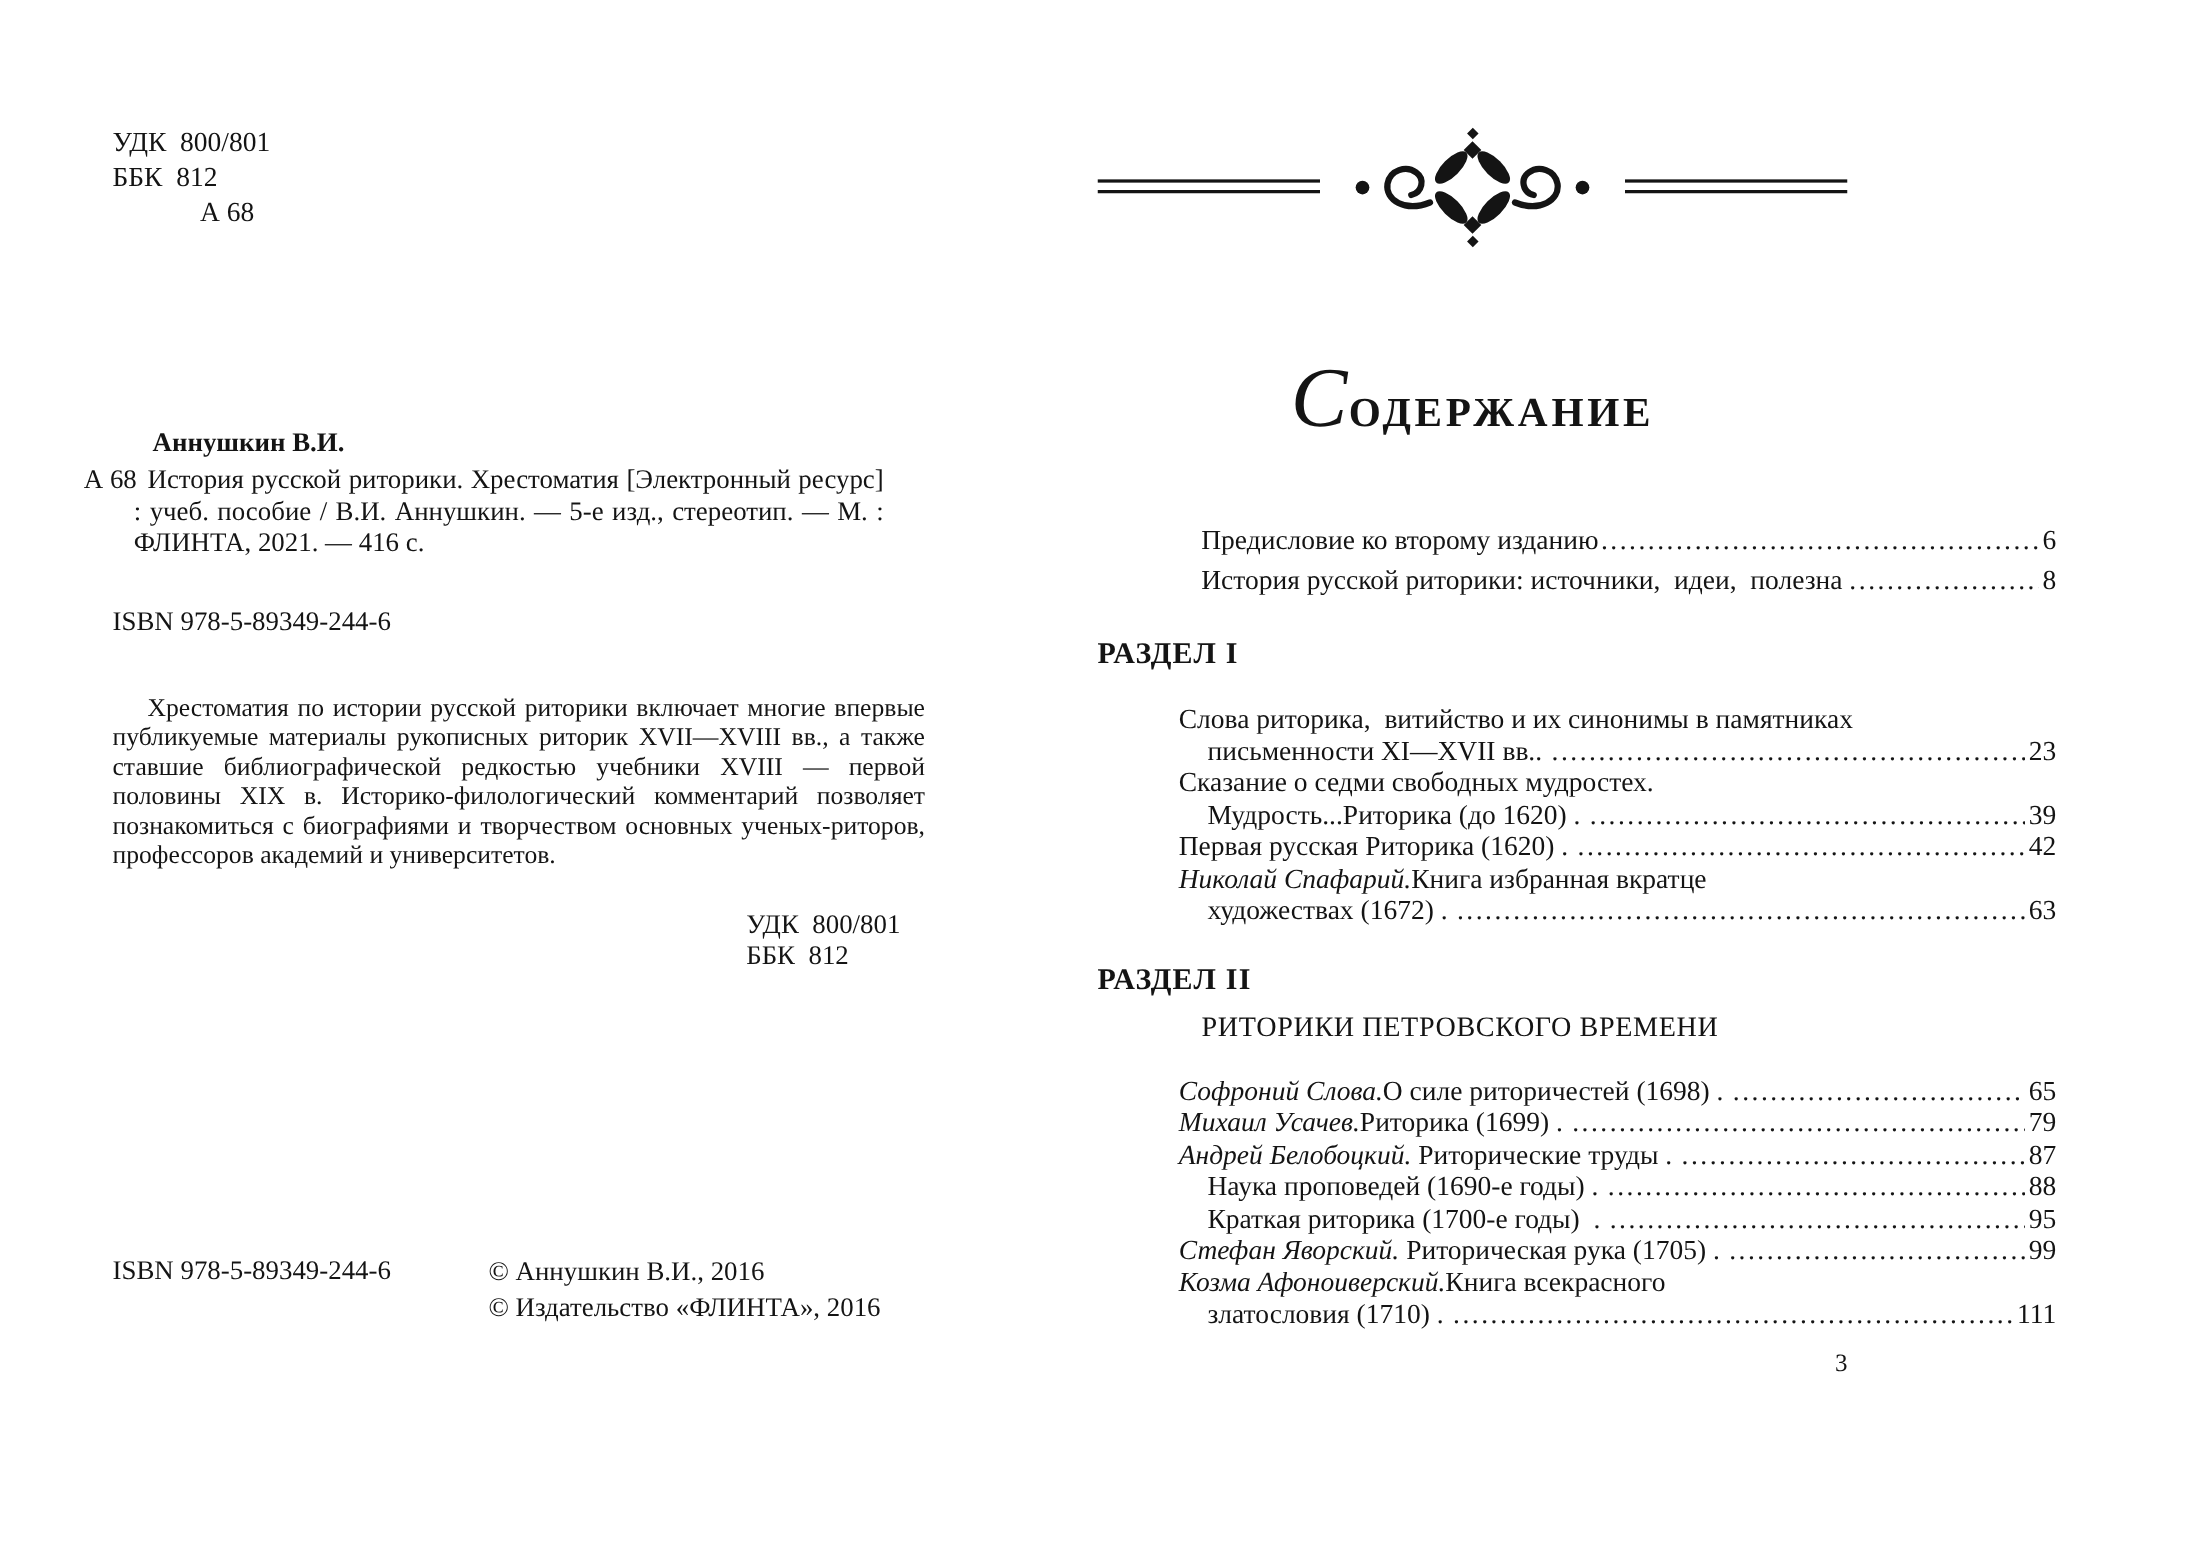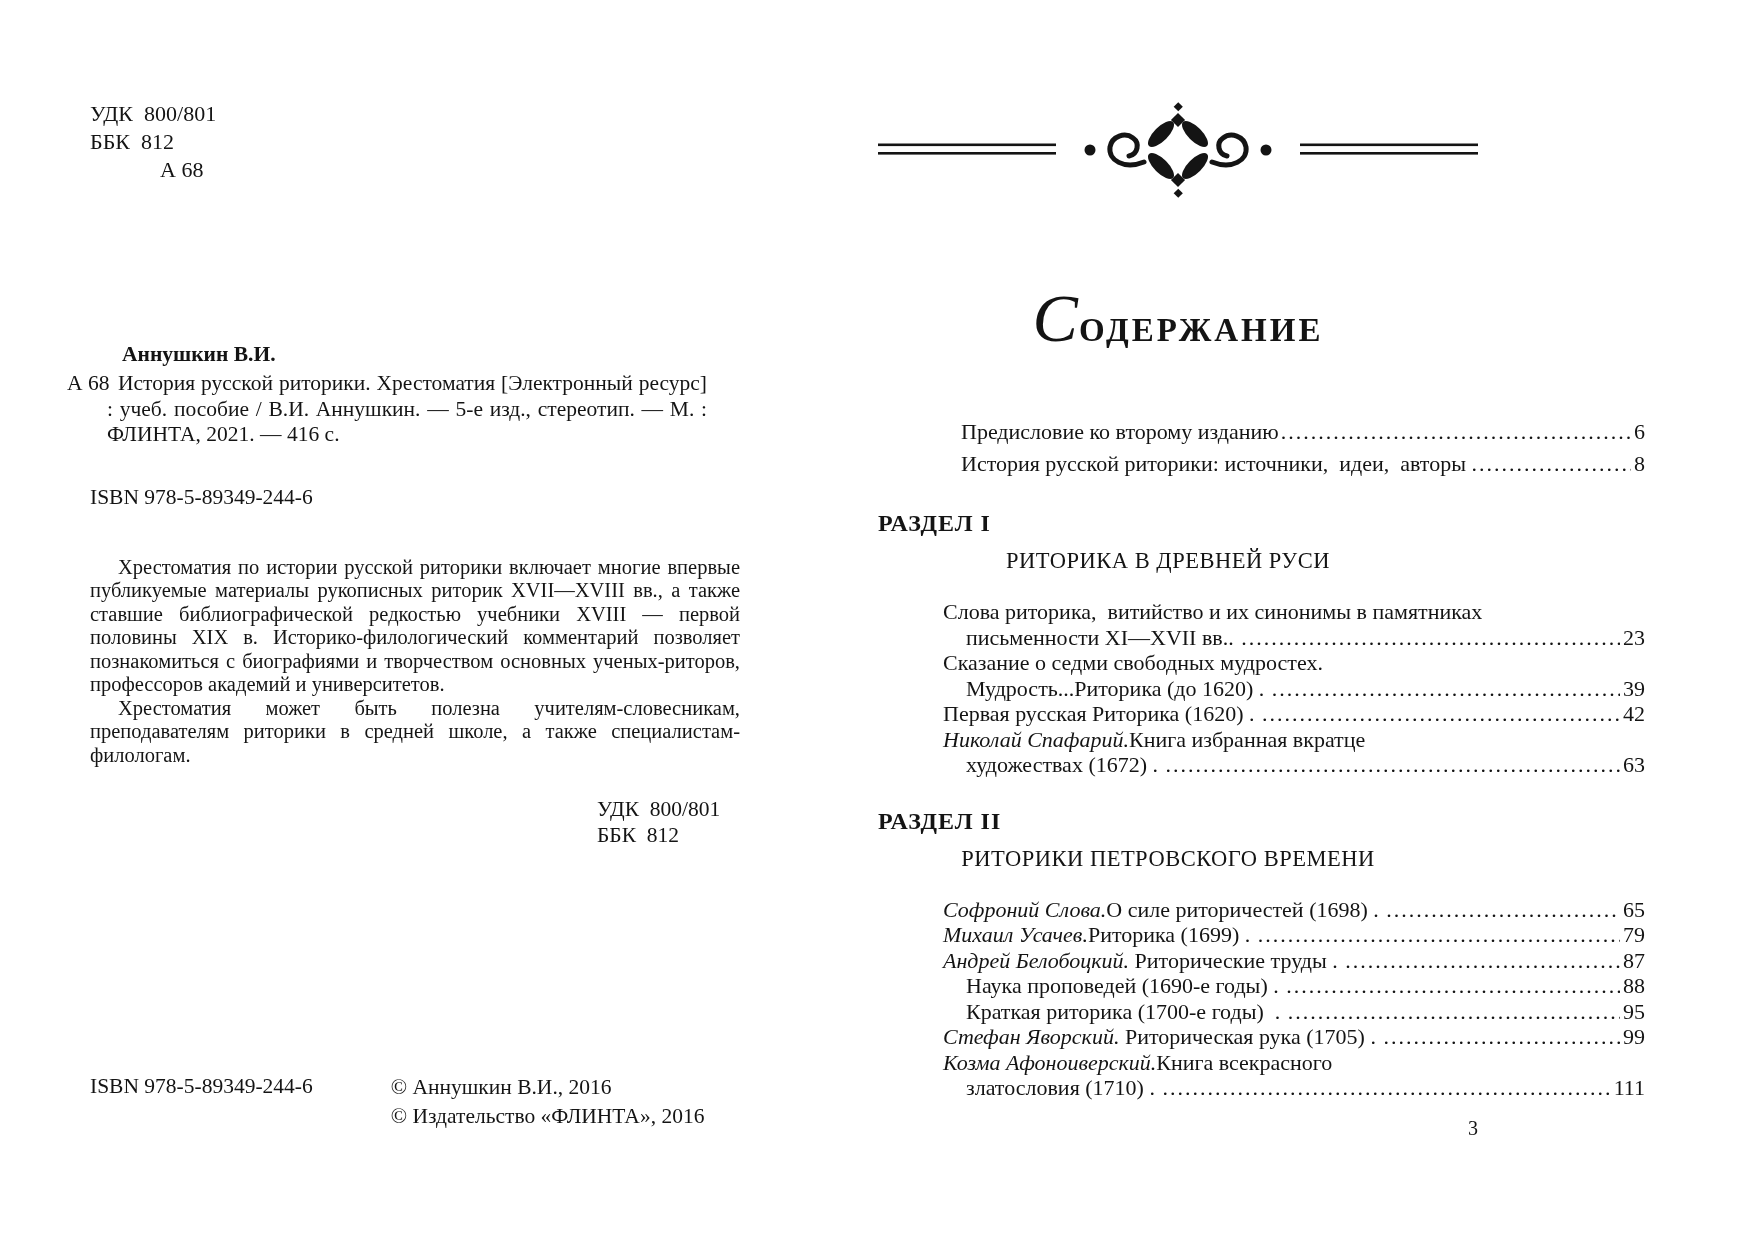--- a/index.html
+++ b/index.html
@@ -67,21 +67,20 @@
   <div class="author">Аннушкин В.И.</div>
 
   <div class="bib">
     <div class="bib-code">А 68</div>
     <div class="bib-text">История русской риторики. Хрестоматия [Электронный ресурс] : учеб. пособие / В.И. Аннушкин. — 5-е изд., стереотип. — М. : ФЛИНТА, 2021. — 416 с.</div>
   </div>
 
   <div class="isbn">ISBN 978-5-89349-244-6</div>
 
   <p class="annot first">Хрестоматия по истории русской риторики включает многие впервые публикуемые материалы рукописных риторик XVII—XVIII вв., а также ставшие библиографической редкостью учебники XVIII — первой половины XIX в. Историко-филологический комментарий позволяет познакомиться с биографиями и творчеством основных ученых-риторов, профессоров академий и университетов.</p>
-  <p class="annot">Хрестоматия может быть полезна учителям-словесникам, преподавателям риторики в средней школе, а также специалистам-филологам.</p>
 
   <div class="udk-bottom">
     <div>УДК  800/801</div>
     <div>ББК  812</div>
   </div>
 
   <div class="bottom-row">
     <div class="bottom-isbn">ISBN 978-5-89349-244-6</div>
     <div class="copyright">
       <div>© Аннушкин В.И., 2016</div>
@@ -122,30 +121,29 @@
   <div class="toc-front">
       <div class="toc-entry">
         <div class="toc-line">
           <span class="toc-text">Предисловие ко второму изданию</span>
           <span class="leader"></span>
           <span class="toc-page">6</span>
         </div>
       </div>
       <div class="toc-entry">
         <div class="toc-line">
-          <span class="toc-text">История русской риторики: источники,  идеи,  авторы .</span>
+          <span class="toc-text">История русской риторики: источники,  идеи,  полезна .</span>
           <span class="leader"></span>
           <span class="toc-page">8</span>
         </div>
       </div>
     </div>
 
   <div class="toc-sections">
       <div class="section-title">РАЗДЕЛ I</div>
-      <div class="section-subtitle">РИТОРИКА В ДРЕВНЕЙ РУСИ</div>
       <div class="toc-list">
         <div class="toc-entry">
           <div class="toc-line">
             <span class="toc-text">Слова риторика,  витийство и их синонимы в памятниках</span>
           </div>
           <div class="toc-line cont">
             <span class="toc-text">письменности XI—XVII вв.. </span>
             <span class="leader"></span>
             <span class="toc-page">23</span>
           </div>

